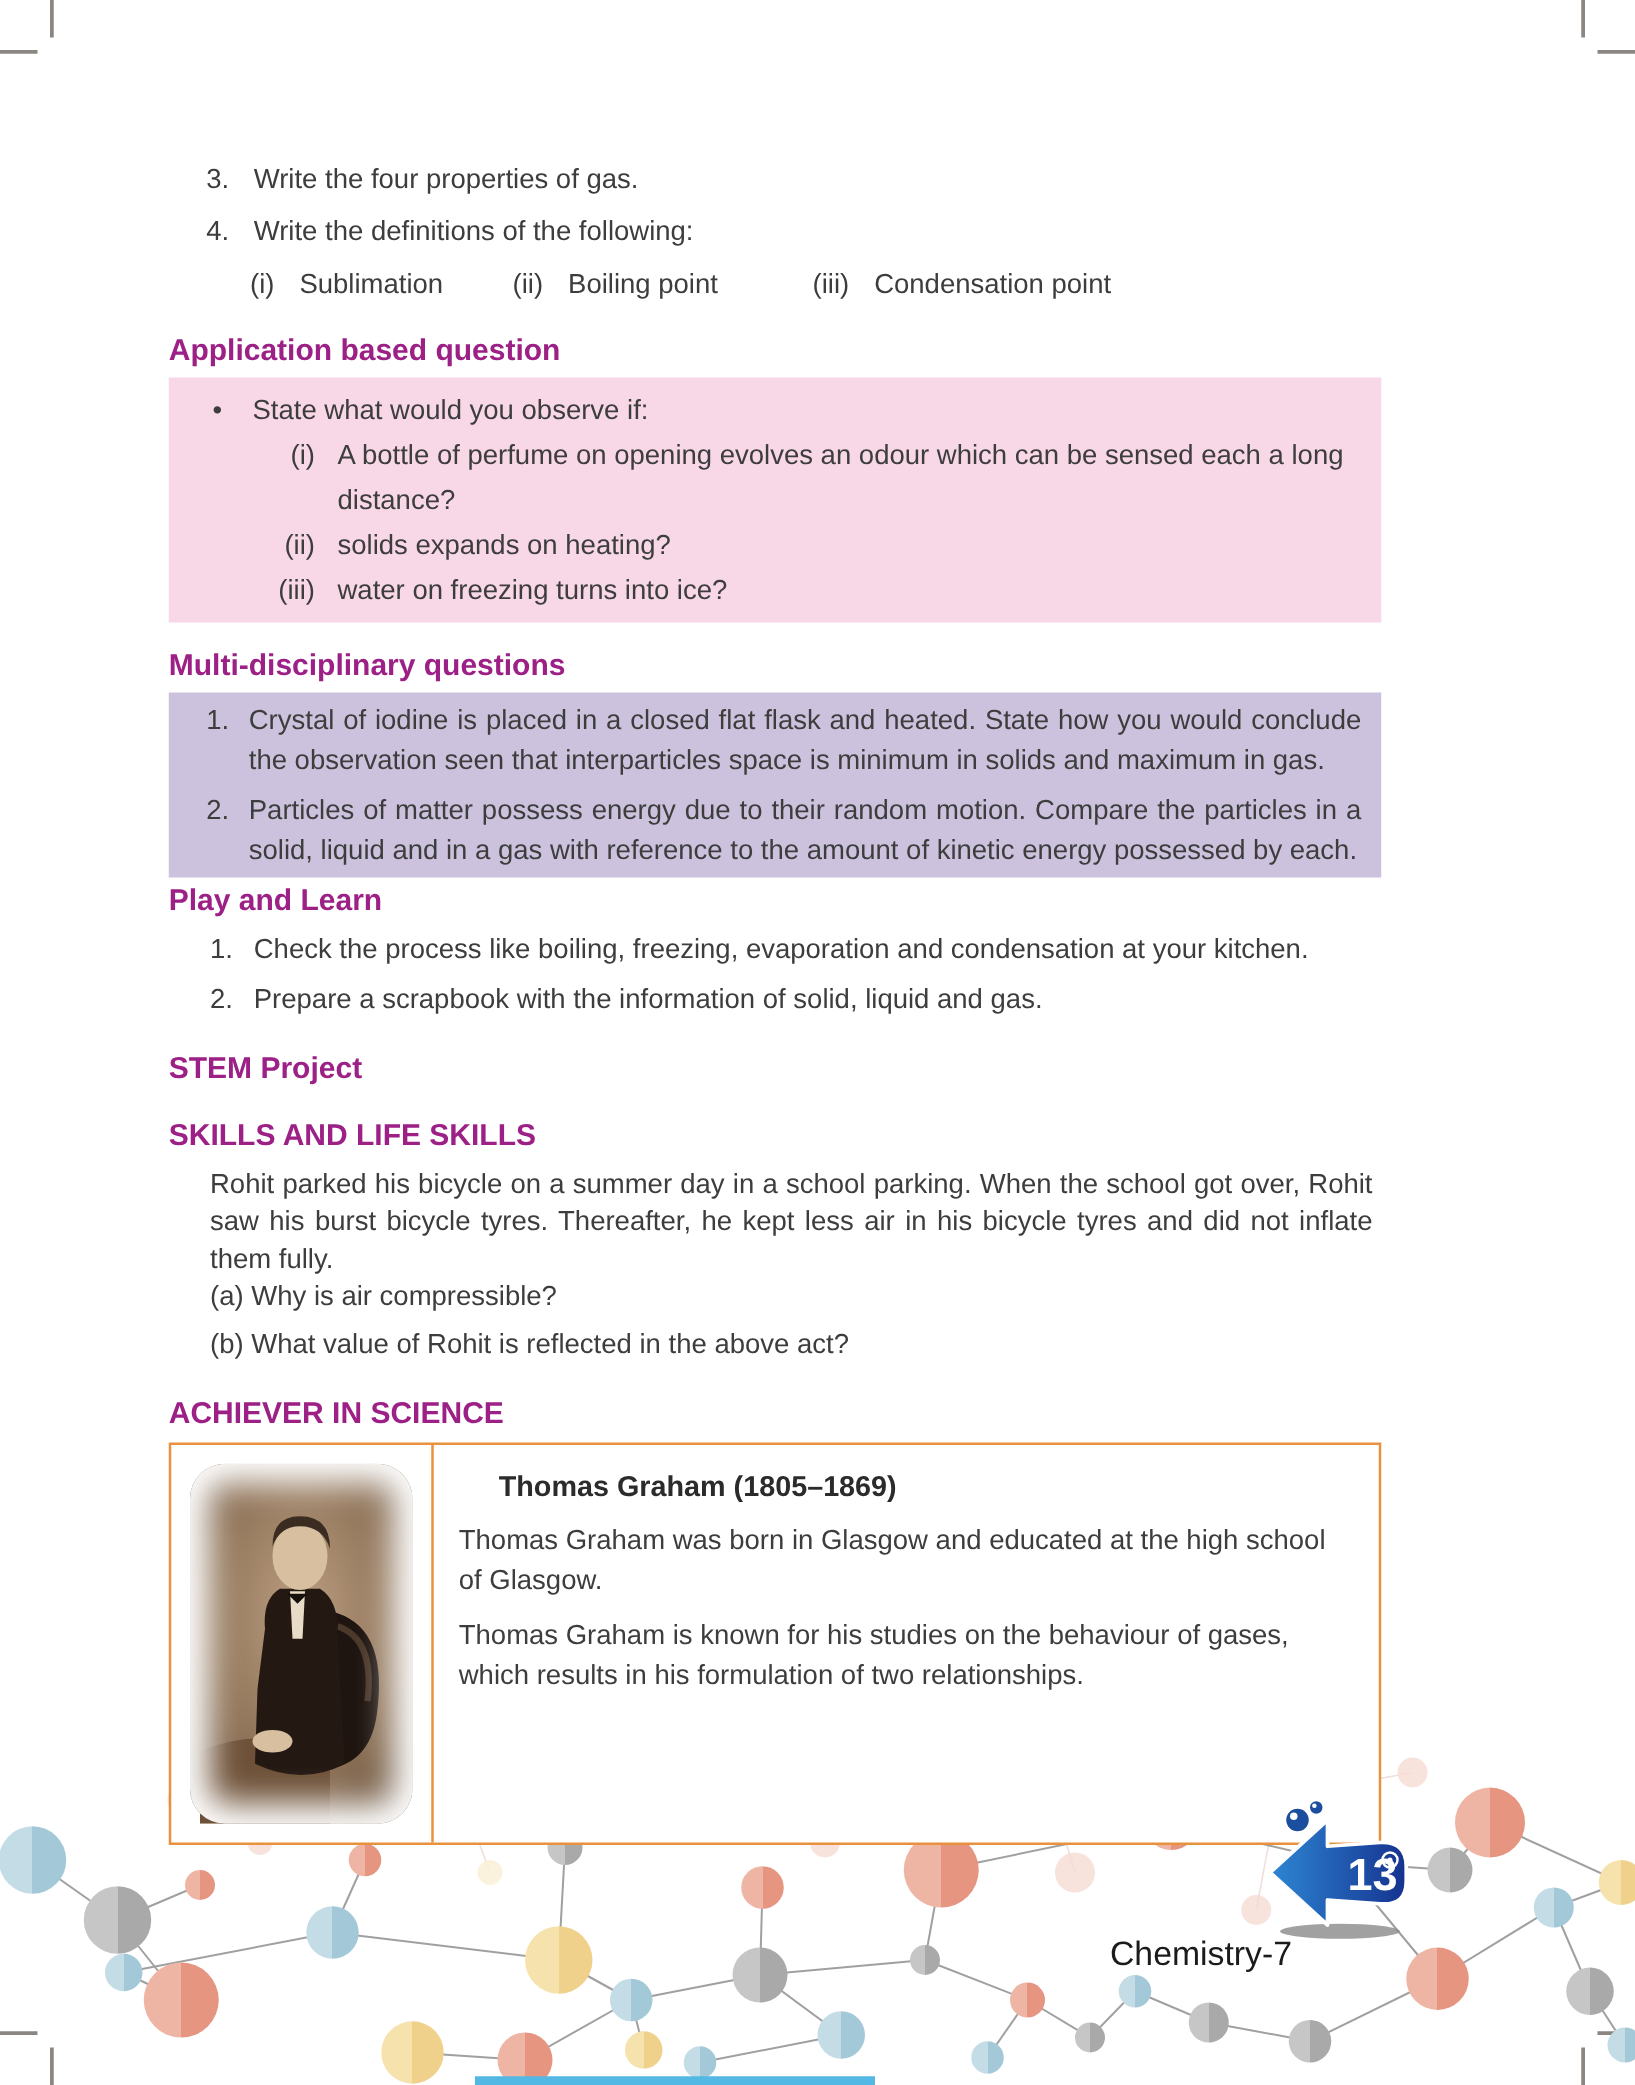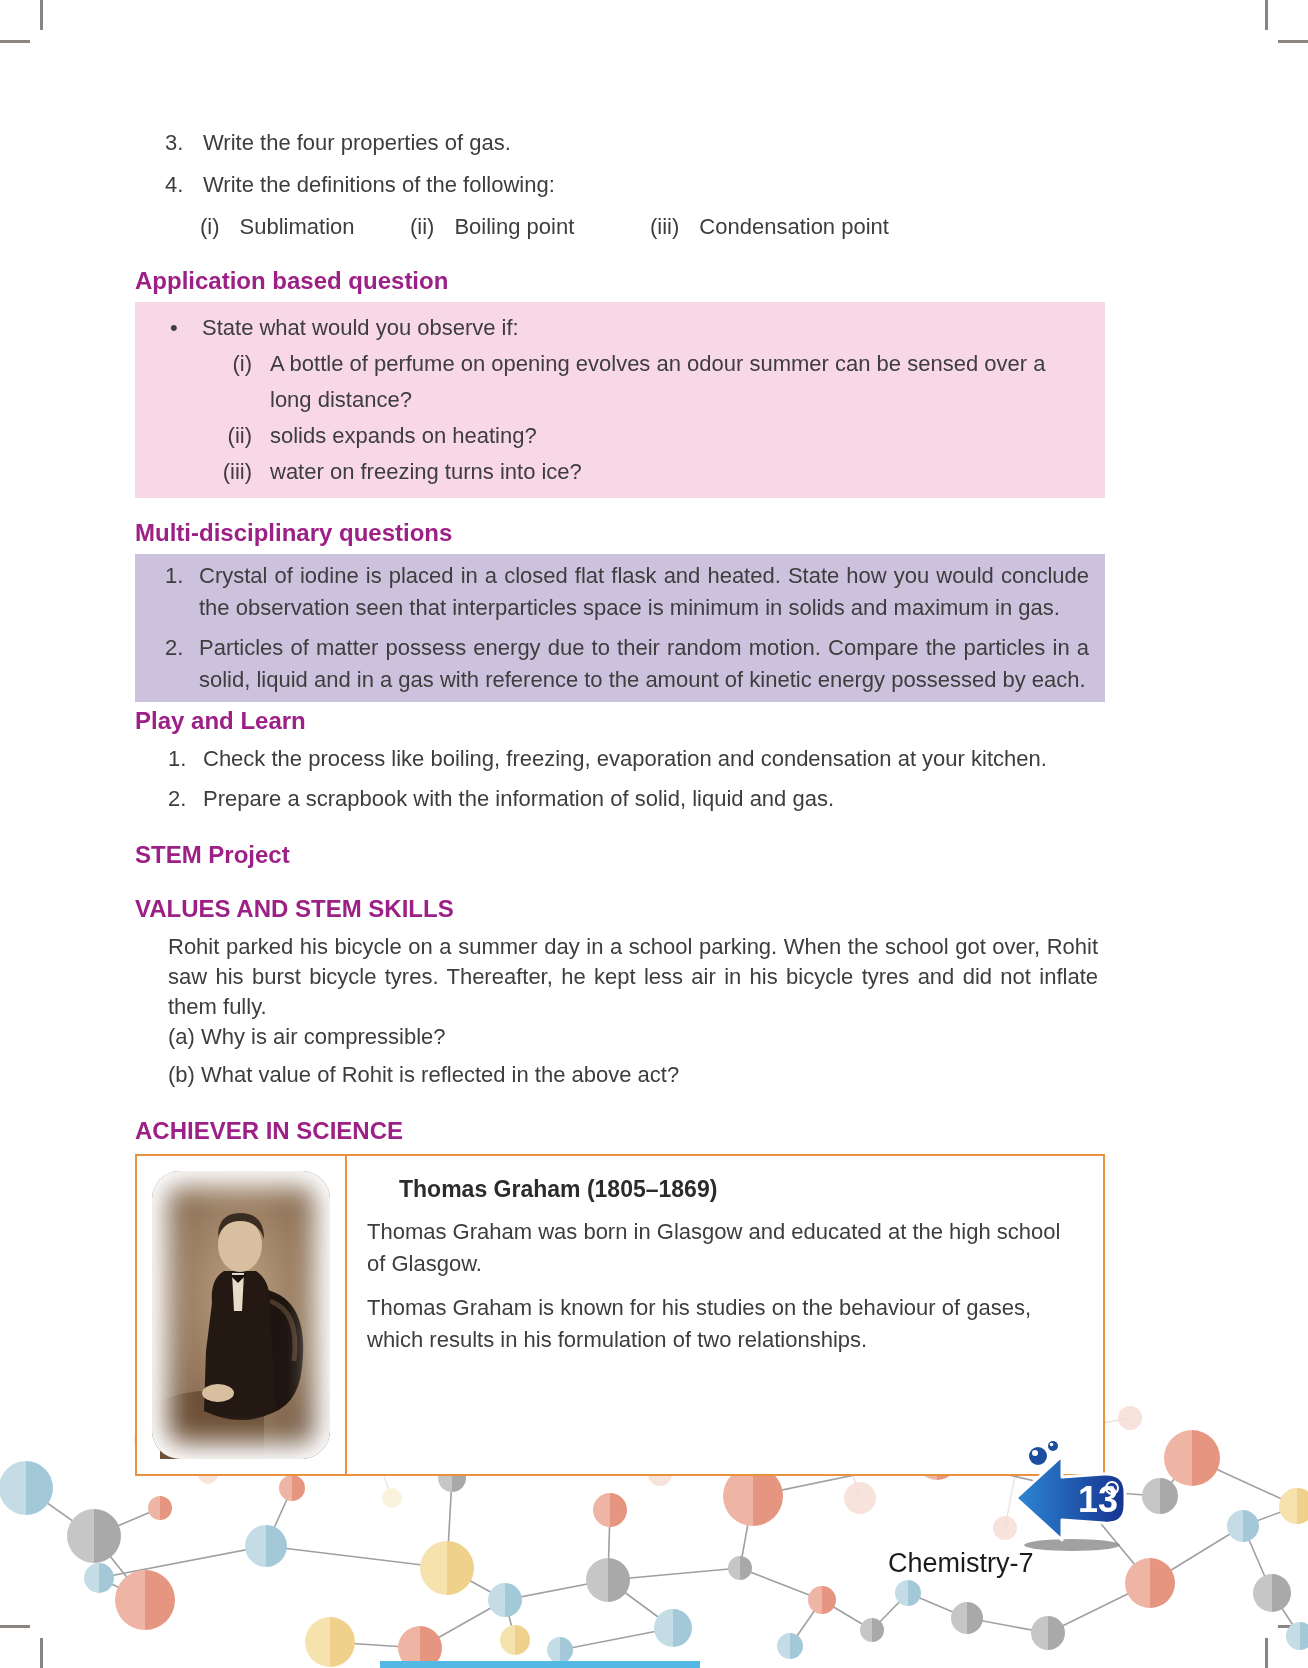--- a/index.html
+++ b/index.html
@@ -236,21 +236,21 @@
     </div>
 
     <div class="sec-heading mt24">Application based question</div>
     <div class="box pink-box">
       <div class="pink-row">
         <span class="bullet">•</span>
         <span>State what would you observe if:</span>
       </div>
       <div class="pink-row">
         <span class="roman">(i)</span>
-        <span>A bottle of perfume on opening evolves an odour summer can be sensed over a long distance?</span>
+        <span>A bottle of perfume on opening evolves an odour which can be sensed each a long distance?</span>
       </div>
       <div class="pink-row">
         <span class="roman">(ii)</span>
         <span>solids expands on heating?</span>
       </div>
       <div class="pink-row">
         <span class="roman">(iii)</span>
         <span>water on freezing turns into ice?</span>
       </div>
     </div>
@@ -272,21 +272,21 @@
       <span class="qnum">1.</span>
       <span>Check the process like boiling, freezing, evaporation and condensation at your kitchen.</span>
     </div>
     <div class="plain-item mt10">
       <span class="qnum">2.</span>
       <span>Prepare a scrapbook with the information of solid, liquid and gas.</span>
     </div>
 
     <div class="sec-heading mt26">STEM Project</div>
 
-    <div class="sec-heading mt24">VALUES AND STEM SKILLS</div>
+    <div class="sec-heading mt24">SKILLS AND LIFE SKILLS</div>
     <div class="para">Rohit parked his bicycle on a summer day in a school parking. When the school got over, Rohit saw his burst bicycle tyres. Thereafter, he kept less air in his bicycle tyres and did not inflate them fully.</div>
     <div class="qline mt14">(a) Why is air compressible?</div>
     <div class="qline mt8">(b) What value of Rohit is reflected in the above act?</div>
 
     <div class="sec-heading mt26">ACHIEVER IN SCIENCE</div>
     <div class="graham-box">
       <div class="photo-cell">
         <div class="photo">
           <svg viewBox="0 0 178 288">
             <defs>

